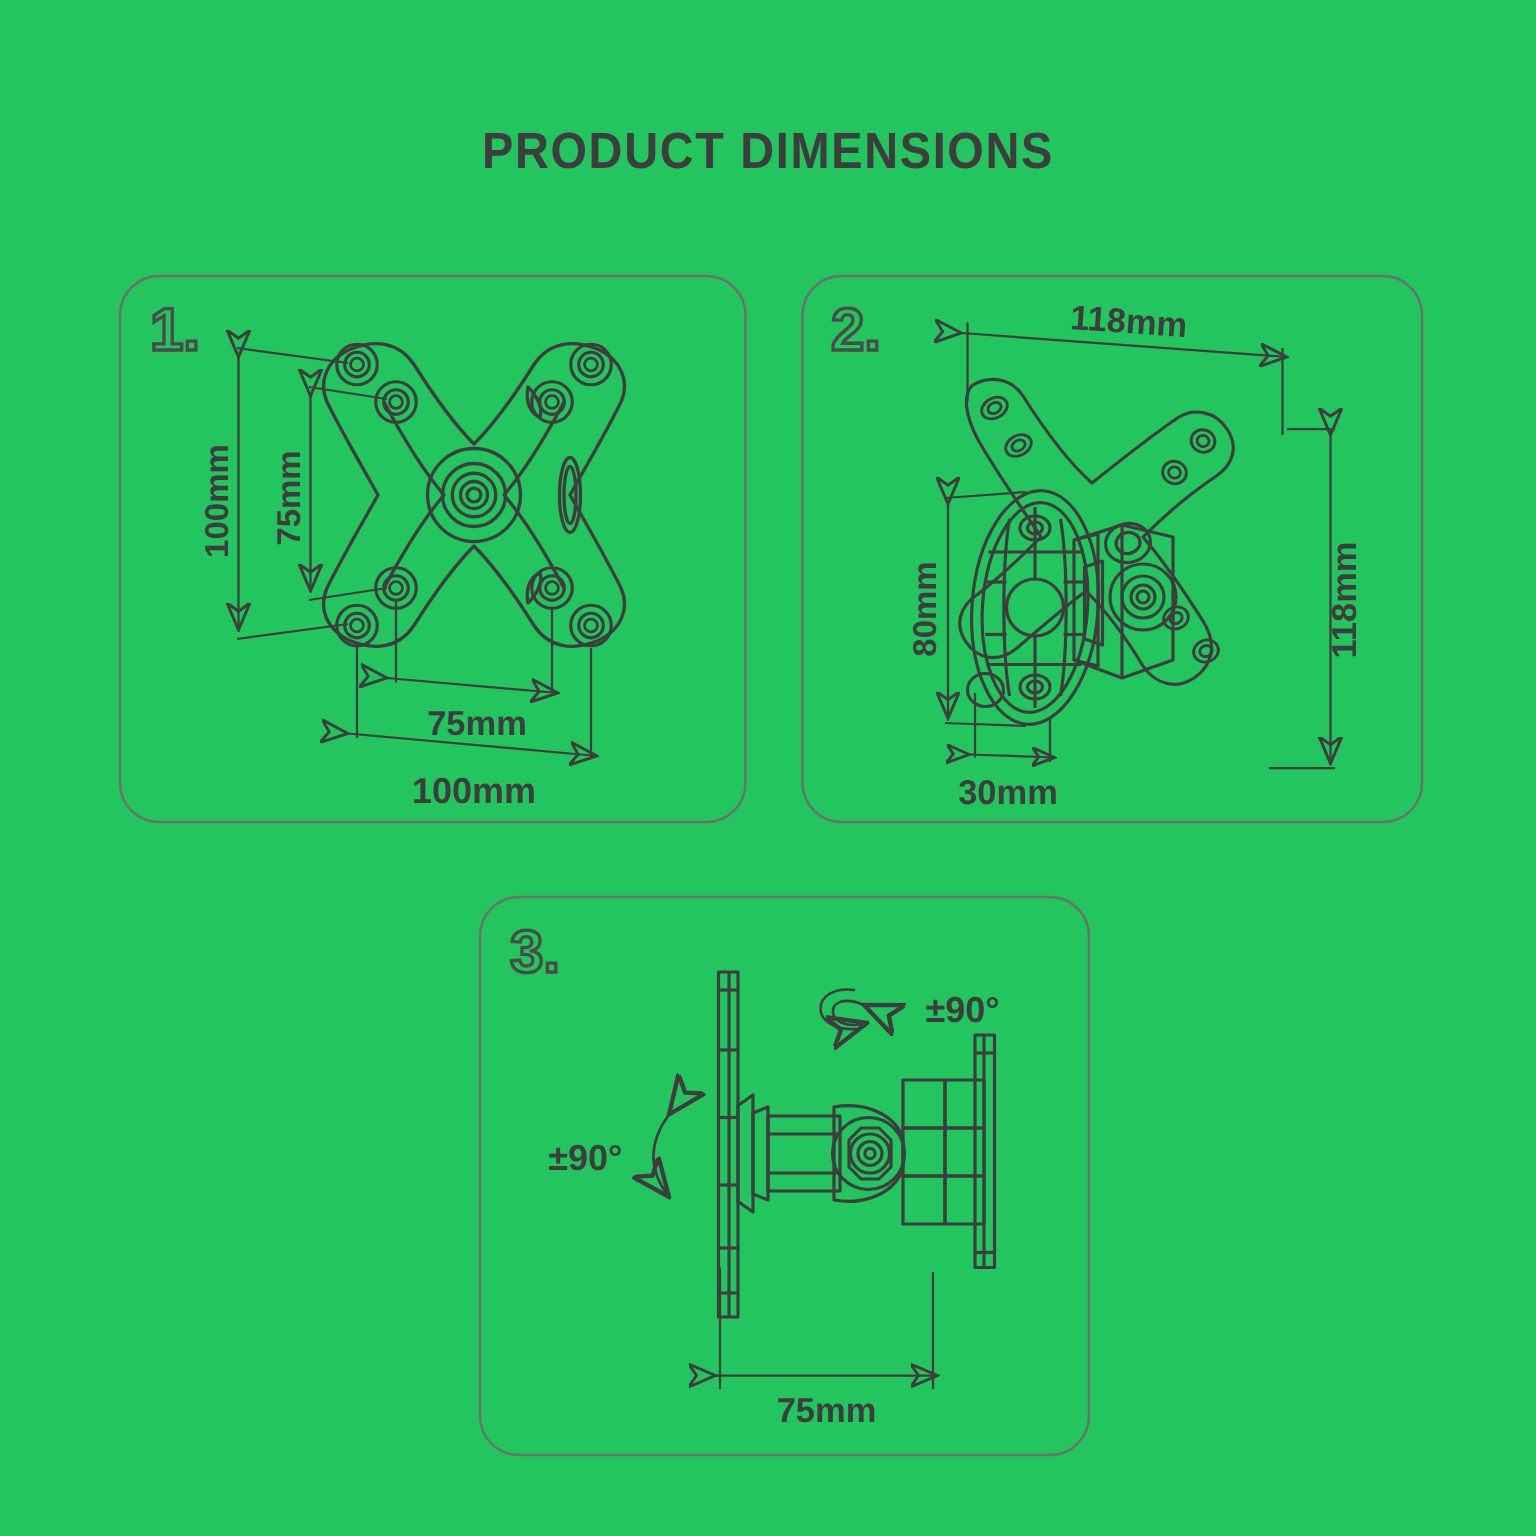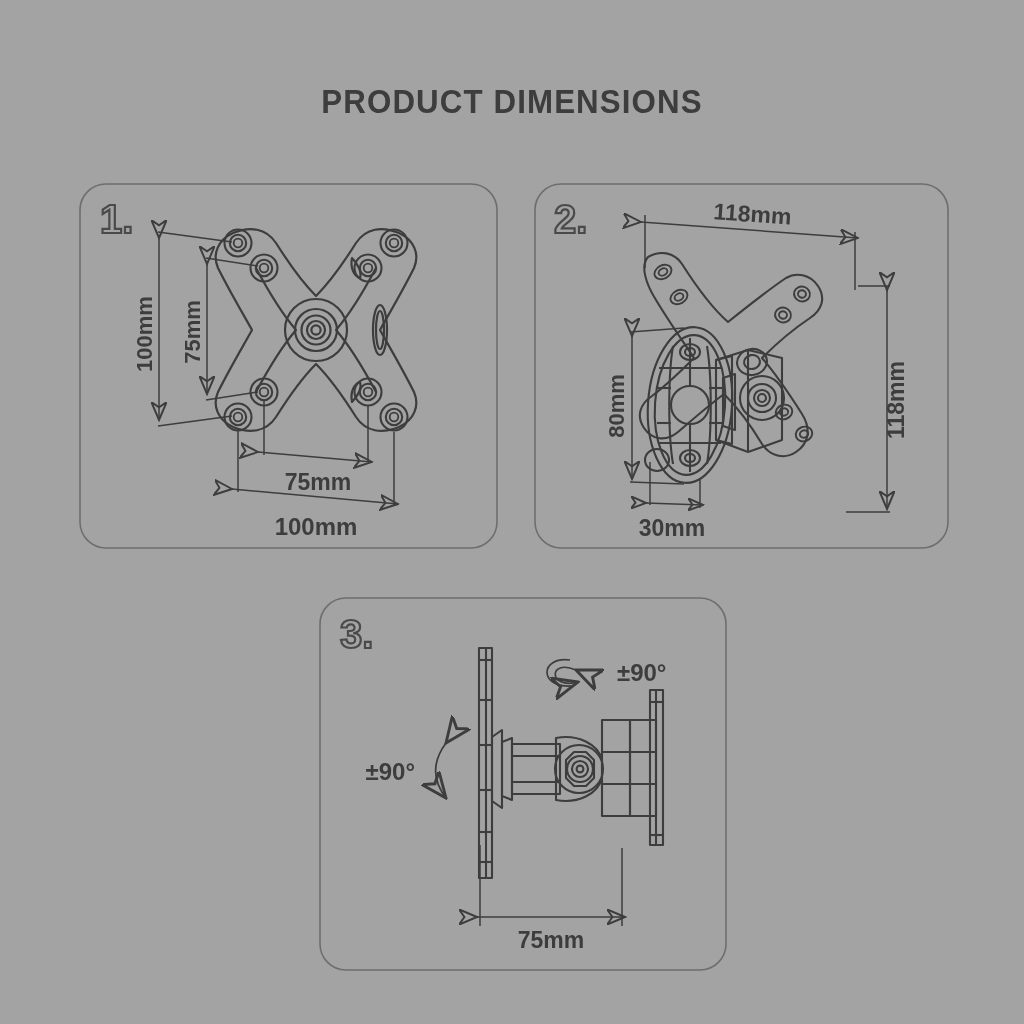--- a/index.html
+++ b/index.html
@@ -10,21 +10,21 @@
   body {
     width: 1024px;
     height: 1024px;
     font-family: "Liberation Sans", sans-serif;
     overflow: hidden;
     position: relative;
   }
   #root {
     position: absolute;
     inset: 0;
-    background: #a3a3a3;
+    background: #22c55e;
   }
   .page-title {
     position: absolute;
     top: 82px;
     left: 0;
     width: 1024px;
     text-align: center;
     font-family: "Liberation Sans", sans-serif;
     font-size: 34px;
     font-weight: bold;

